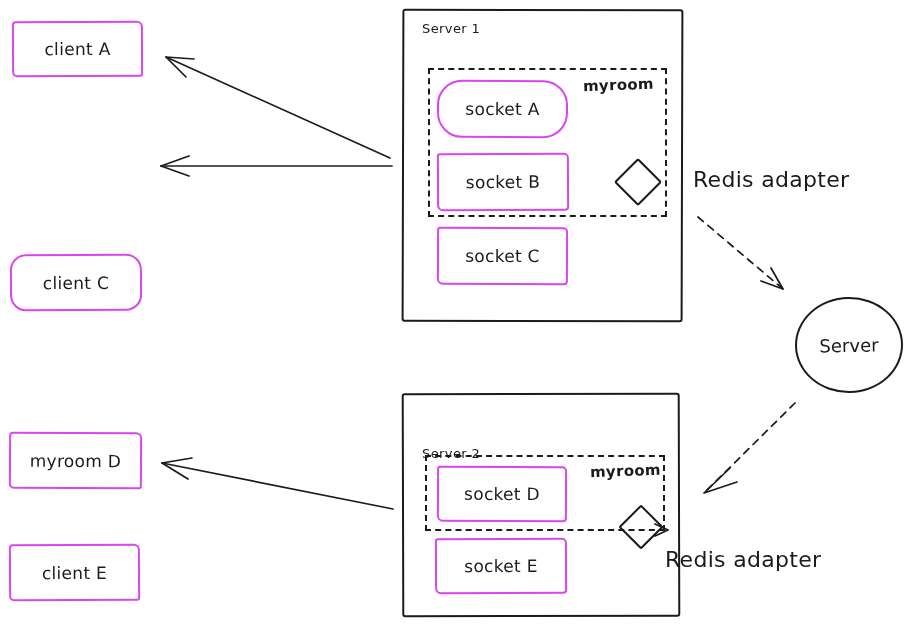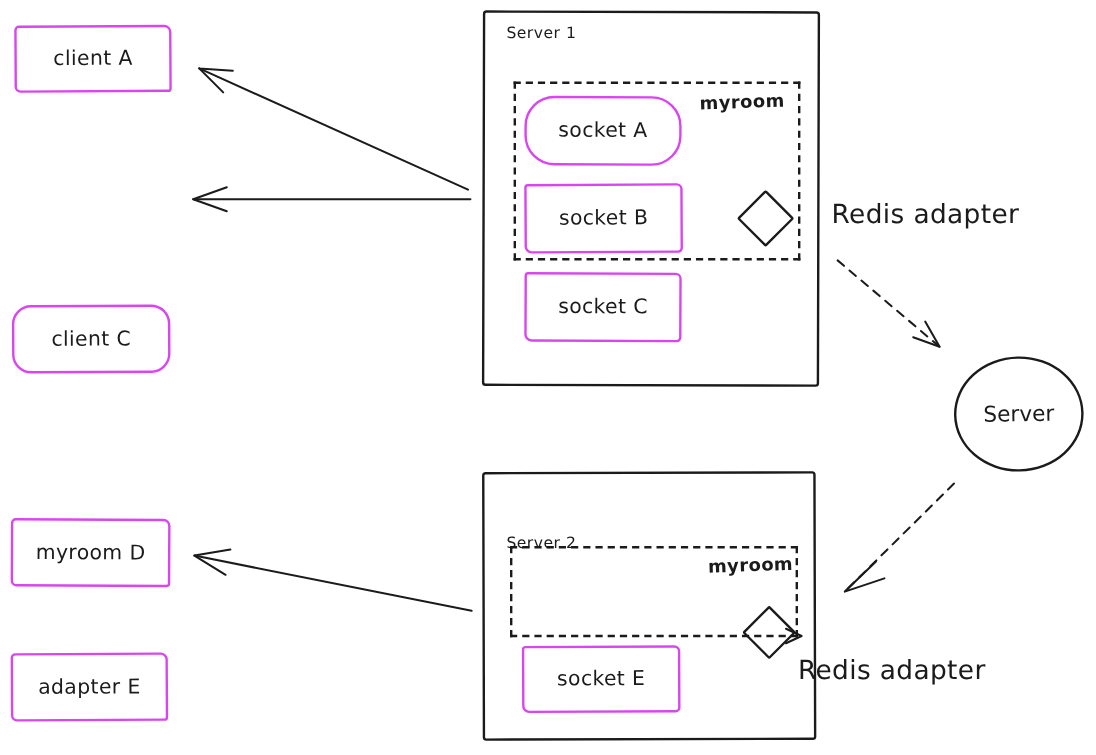--- a/index.html
+++ b/index.html
@@ -45,21 +45,21 @@
   <div class="box client" style="left:12px;top:21px;width:131px;height:56px;">
     <span>client A</span>
   </div>
   <div class="box client" style="left:10px;top:254px;width:132px;height:57px;border-radius:16px;">
     <span>client C</span>
   </div>
   <div class="box client" style="left:9px;top:432px;width:133px;height:57px;transform:rotate(0.3deg);">
     <span>myroom D</span>
   </div>
   <div class="box client" style="left:9px;top:544px;width:131px;height:57px;">
-    <span>adapter E</span>
+    <span>client E</span>
   </div>
 
   <div class="server" style="left:402px;top:9px;width:281px;height:313px;"></div>
   <div class="server-title" style="left:422px;top:21px;">Server 1</div>
 
   <div class="room" style="left:428px;top:68px;width:239px;height:149px;"></div>
   <div class="room-label" style="left:583px;top:76px;">myroom</div>
 
   <div class="box socket" style="left:437px;top:80px;width:131px;height:58px;border-radius:25px;">
     <span>socket A</span>
@@ -72,20 +72,23 @@
   </div>
 
   <div class="diamond" style="left:621px;top:165px;width:34px;height:34px;"></div>
 
   <div class="server" style="left:402px;top:393px;width:278px;height:224px;transform:rotate(-0.15deg);"></div>
   <div class="server-title" style="left:422px;top:414px;margin-top:32px;">Server 2</div>
 
   <div class="room" style="left:425px;top:455px;width:240px;height:76px;"></div>
   <div class="room-label" style="left:590px;top:462px;">myroom</div>
 
+  <div class="box socket" style="left:437px;top:466px;width:130px;height:56px;">
+    <span>socket D</span>
+  </div>
   <div class="box socket" style="left:435px;top:538px;width:132px;height:56px;transform:rotate(-0.25deg);">
     <span>socket E</span>
   </div>
 
   <div class="diamond" style="left:625px;top:511px;width:32px;height:32px;"></div>
 
   <div class="circle" style="left:795px;top:297px;width:108px;height:96px;">
     <span>Server</span>
   </div>
 

